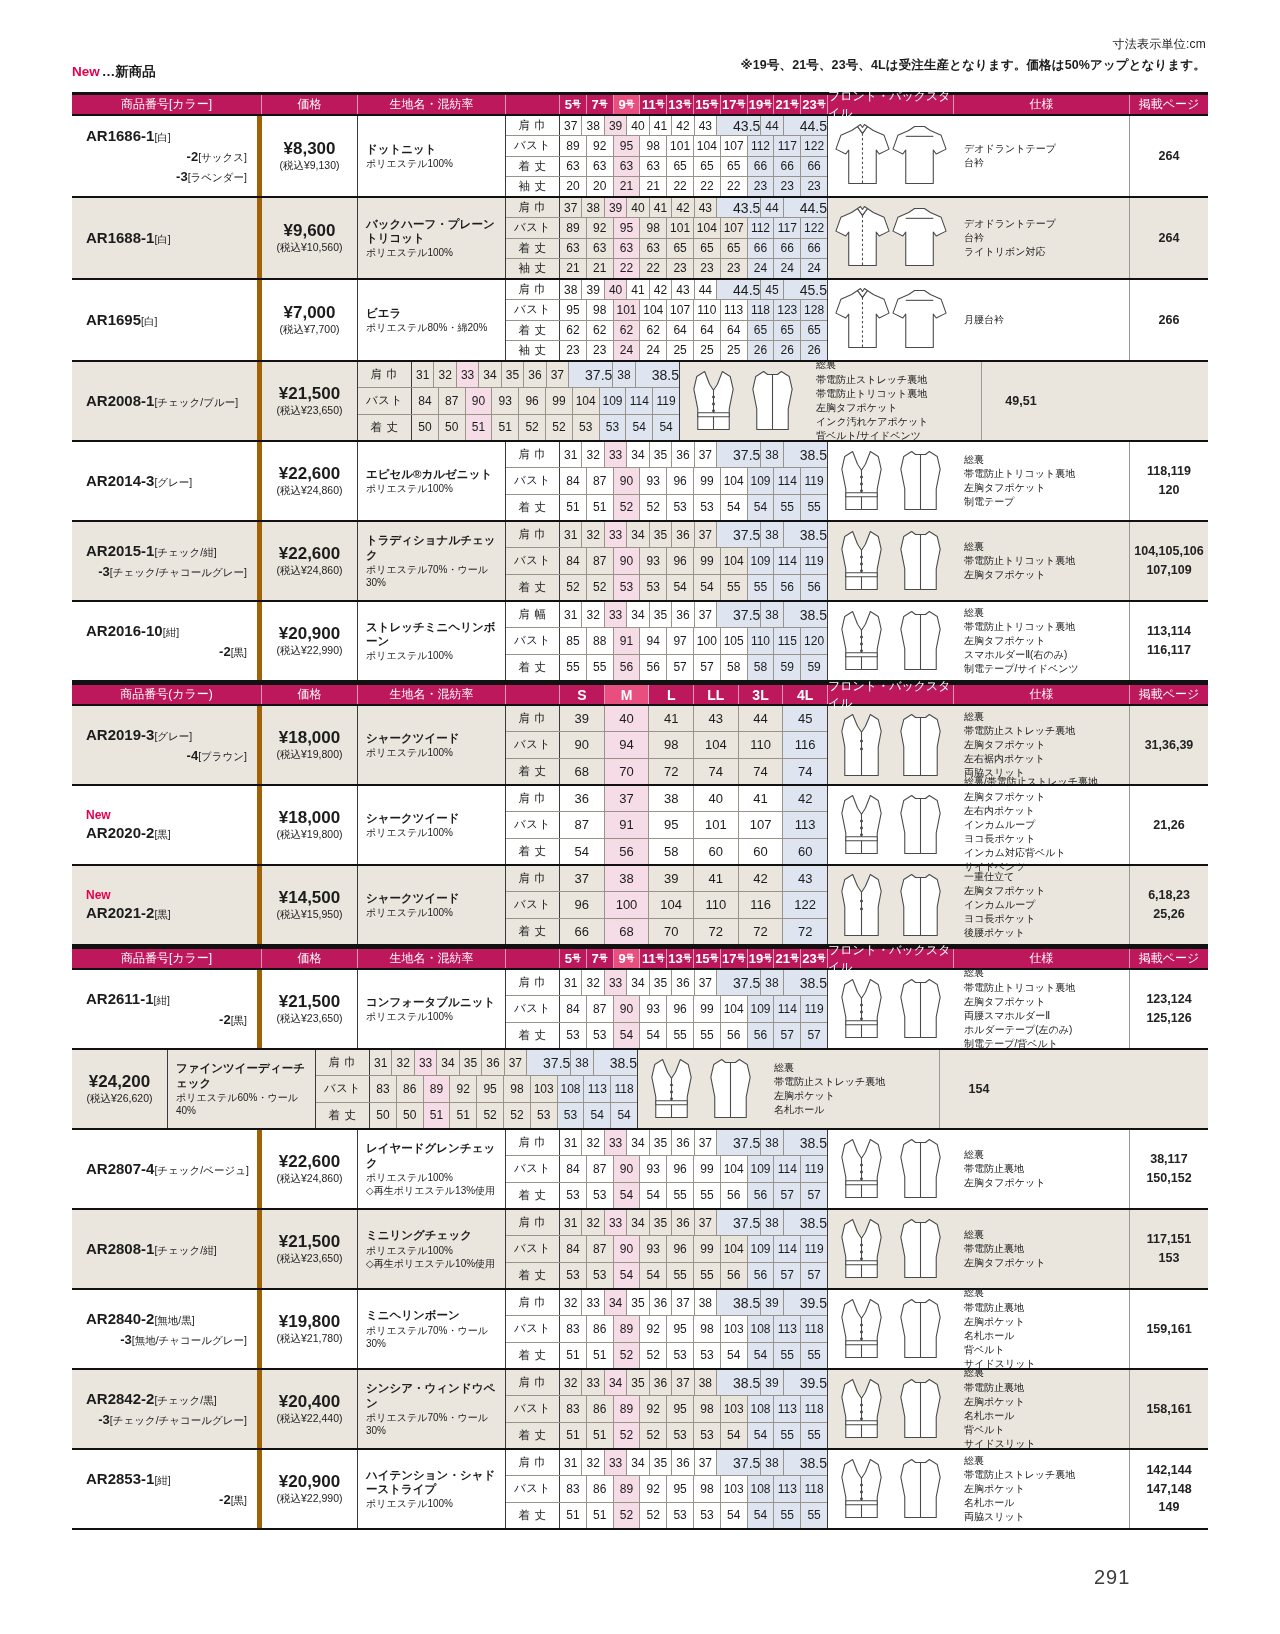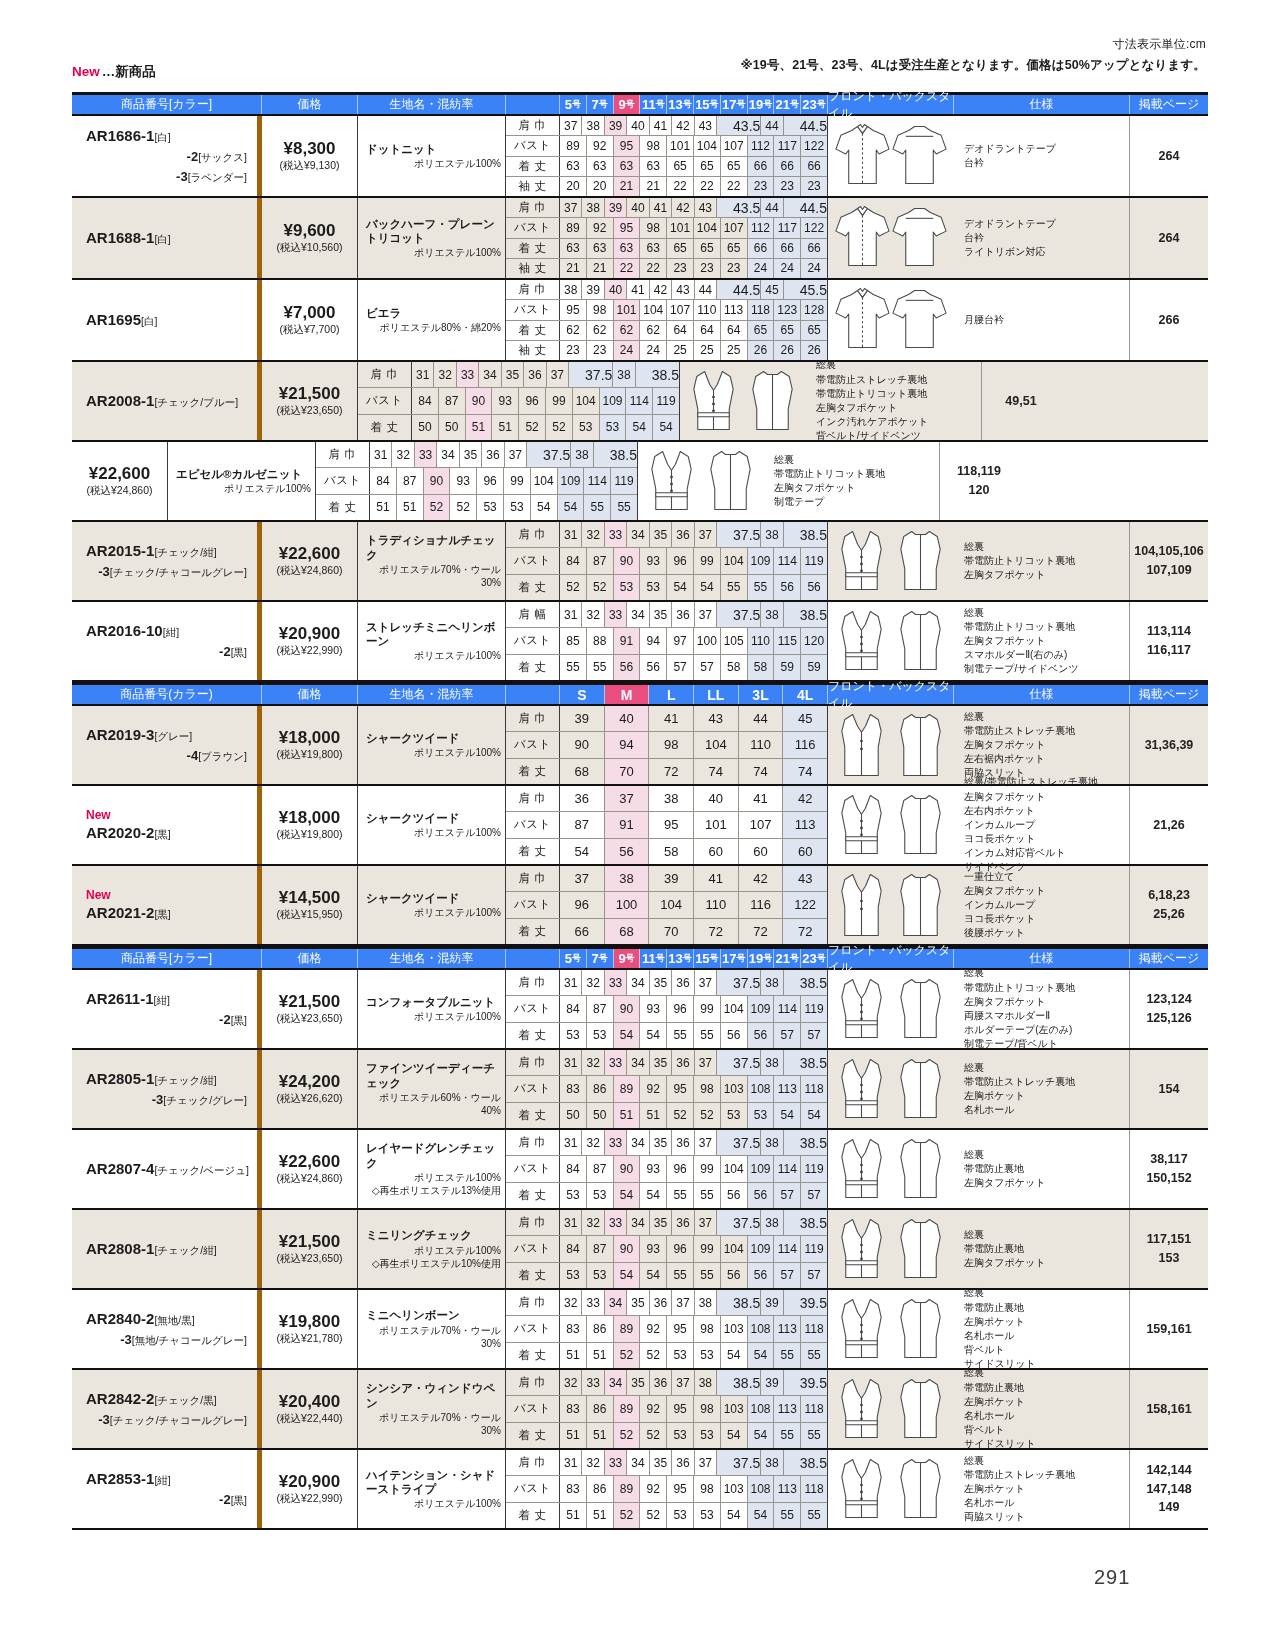--- a/index.html
+++ b/index.html
@@ -9,21 +9,21 @@
     font-family:"Liberation Sans","DejaVu Sans",sans-serif;
     color:#1c1c1c; overflow:hidden;
   }
   .note-unit { position:absolute; top:36px; right:74px; font-size:12px; letter-spacing:.02em; }
   .note-order { position:absolute; top:57px; right:74px; font-size:12.5px; font-weight:bold; letter-spacing:.01em; }
   .new-note { position:absolute; top:63px; left:72px; font-size:13.5px; font-weight:bold; }
   .new-note .nw { color:#e5004f; margin-right:2px; }
   .catalog { position:absolute; left:72px; top:92px; width:1136px; }
 
   
-  .sec-header { display:flex; background:#3b82f6; color:#fff; height:24px;
+  .sec-header { display:flex; background:#be185d; color:#fff; height:24px;
     border-top:3px solid #111; border-bottom:2px solid #111; align-items:stretch; }
   .hcell { display:flex; align-items:center; justify-content:center;
     font-size:12px; border-right:1px solid rgba(255,255,255,.55); }
   .hcell:last-child { border-right:none;text-align:right; }
   .h-product{width:190px}.h-price{width:96px}.h-fabric{width:148px}
   .h-mlabel{width:54px}.h-sizes{width:268px; display:flex; border-right:1px solid rgba(255,255,255,.55);}
   .h-style{width:126px}.h-spec{width:176px}.h-page{width:78px}
   .h-size { flex:1; display:flex; align-items:center; justify-content:center;
     font-weight:bold; font-size:13px; border-right:1px solid rgba(255,255,255,.55); }
   .h-size:last-child { border-right:none; }
@@ -46,21 +46,21 @@
   .codeline { line-height:1.25; white-space:nowrap; }
   .codeline .code { font-weight:bold; font-size:15px; }
   .codeline .ccolor { font-size:10.5px; }
   .codeline.cont { text-align:right; padding-right:4px; }
   .codeline.cont .code { font-size:13px; }
 
   .price-main { font-weight:bold; font-size:17px; line-height:1.15; }
   .price-tax  { font-size:10.5px; line-height:1.3; }
 
   .fab-name { font-weight:bold; font-size:11.5px; line-height:1.25; margin-bottom:1px; }
-  .fab-comp { font-size:10px; line-height:1.3;text-align:right; }
+  .fab-comp { font-size:10px; line-height:1.3; }
 
   .sizegrid { width:322px; display:flex; flex-direction:column; border-right:1px solid #3a3a3a; }
   .mrow { flex:1; display:flex; border-bottom:1px solid #9a938a; }
   .mrow:last-child { border-bottom:none; }
   .mlabel { width:54px; display:flex; align-items:center; justify-content:center;
     font-size:11.5px; border-right:1px solid #3a3a3a; letter-spacing:.05em; }
   .mval { flex:1; display:flex; align-items:center; justify-content:center;
     font-size:12px; border-right:1px solid #9a938a; }
   .mval:last-child { border-right:none; }
   .mval.pink { background:#f6dce6; }
@@ -461,20 +461,23 @@
         <div class="spec-line">帯電防止トリコット裏地</div>
         <div class="spec-line">左胸タフポケット</div>
         <div class="spec-line">インク汚れケアポケット</div>
         <div class="spec-line">背ベルト/サイドベンツ</div>
       </div>
       <div class="cell c-page">
         <div class="page-ref">49,51</div>
       </div>
     </div>
     <div class="prow" style="height: 80px;">
+      <div class="cell c-product">
+        <div class="codeline"><span class="code">AR2014-3</span><span class="ccolor">[グレー]</span></div>
+      </div>
       <div class="cell c-price">
         <div class="price-main">¥22,600</div>
         <div class="price-tax">(税込¥24,860)</div>
       </div>
       <div class="cell c-fabric">
         <div class="fab-name">エピセル®カルゼニット</div>
         <div class="fab-comp">ポリエステル100%</div>
       </div>
       <div class="sizegrid">
         <div class="mrow">
@@ -1043,24 +1046,20 @@
         <div class="spec-line">両腰スマホルダーⅡ</div>
         <div class="spec-line">ホルダーテープ(左のみ)</div>
         <div class="spec-line">制電テープ/背ベルト</div>
       </div>
       <div class="cell c-page">
         <div class="page-ref">123,124</div>
         <div class="page-ref">125,126</div>
       </div>
     </div>
     <div class="prow shaded" style="height: 80px;">
-      <div class="cell c-product">
-        <div class="codeline"><span class="code">AR2805-1</span><span class="ccolor">[チェック/紺]</span></div>
-        <div class="codeline cont"><span class="code">-3</span><span class="ccolor">[チェック/グレー]</span></div>
-      </div>
       <div class="cell c-price">
         <div class="price-main">¥24,200</div>
         <div class="price-tax">(税込¥26,620)</div>
       </div>
       <div class="cell c-fabric">
         <div class="fab-name">ファインツイーディーチェック</div>
         <div class="fab-comp">ポリエステル60%・ウール40%</div>
       </div>
       <div class="sizegrid">
         <div class="mrow">

